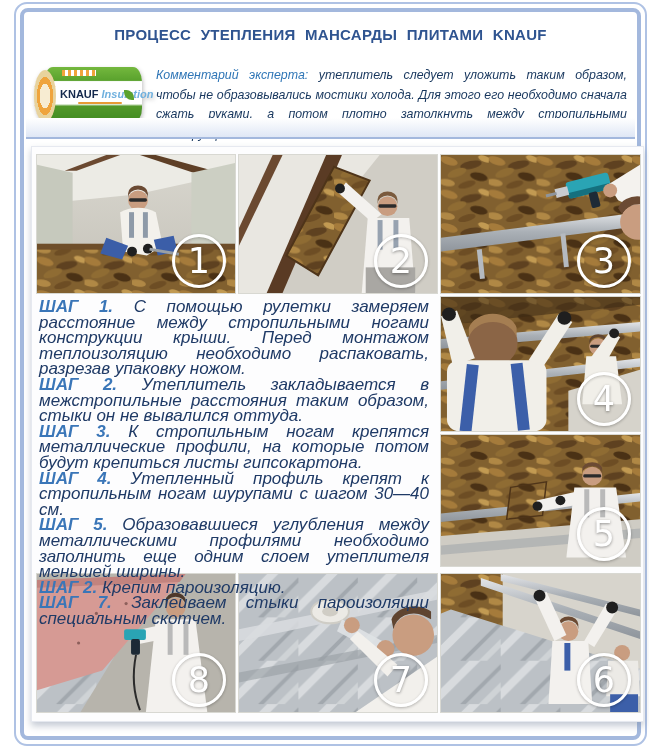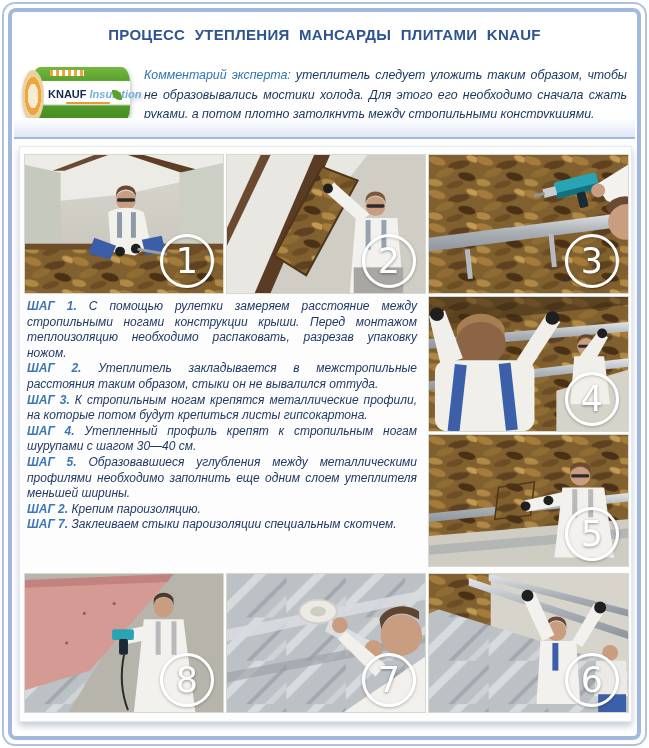--- a/index.html
+++ b/index.html
@@ -1,18 +1,18 @@
 <!DOCTYPE html>
 <html><head>
 <meta charset="utf-8">
 <style>
   html,body{margin:0;padding:0;background:#fff;}
   body{width:649px;height:748px;position:relative;overflow:hidden;
        font-family:"Liberation Sans",sans-serif;}
-  .page{position:absolute;inset:0;background:#fff;}
+  .page{position:absolute;inset:0;background:#fff;margin-left:12px;}
   .frame-outer{position:absolute;inset:2px;border:2px solid #afc2e4;border-radius:13px;pointer-events:none;}
   .frame-inner{position:absolute;inset:8px;border:4px solid #a3b8dd;border-radius:8px;pointer-events:none;}
 
   .title{position:absolute;left:20px;right:20px;top:26px;text-align:center;
          font-size:15px;font-weight:bold;color:#2f5490;letter-spacing:.3px;word-spacing:5px;}
 
   .expert{position:absolute;left:22px;top:64px;right:22px;height:72px;display:flex;gap:12px;}
   .roll{position:relative;width:110px;height:64px;flex:0 0 auto;filter:drop-shadow(1px 2px 2px rgba(0,0,0,.25));}
   .roll-body{position:absolute;left:10px;top:3px;right:2px;bottom:5px;border-radius:9px/15px;
              background:linear-gradient(180deg,#74b83e 0%,#5aa22d 24%,#ffffff 26%,#ffffff 66%,#53982a 70%,#3f8a20 100%);}
@@ -43,21 +43,21 @@
   #p1{left:25px;top:155px;width:198px;height:138px;}
   #p2{left:227px;top:155px;width:198px;height:138px;}
   #p3{left:429px;top:155px;width:199px;height:138px;}
   #p4{left:429px;top:297px;width:199px;height:134px;}
   #p5{left:429px;top:435px;width:199px;height:131px;}
   #p6{left:429px;top:574px;width:199px;height:138px;}
   #p7{left:227px;top:574px;width:198px;height:138px;}
   #p8{left:25px;top:574px;width:198px;height:138px;}
 
   .steps{position:absolute;left:27px;top:299px;width:390px;height:265px;
-         font-size:12px;font-style:italic;line-height:15.6px;color:#1f3a66;text-align:justify;}
+         font-size:17px;font-style:italic;line-height:15.6px;color:#1f3a66;text-align:justify;}
   .steps p{margin:0;}
   .step-label{color:#3a76b8;font-weight:bold;}
 </style>
 </head>
 <body>
 
 <svg width="0" height="0" style="position:absolute">
   <defs>
     <pattern id="wool" width="48" height="34" patternUnits="userSpaceOnUse">
       <rect width="48" height="34" fill="#81602f"></rect>

